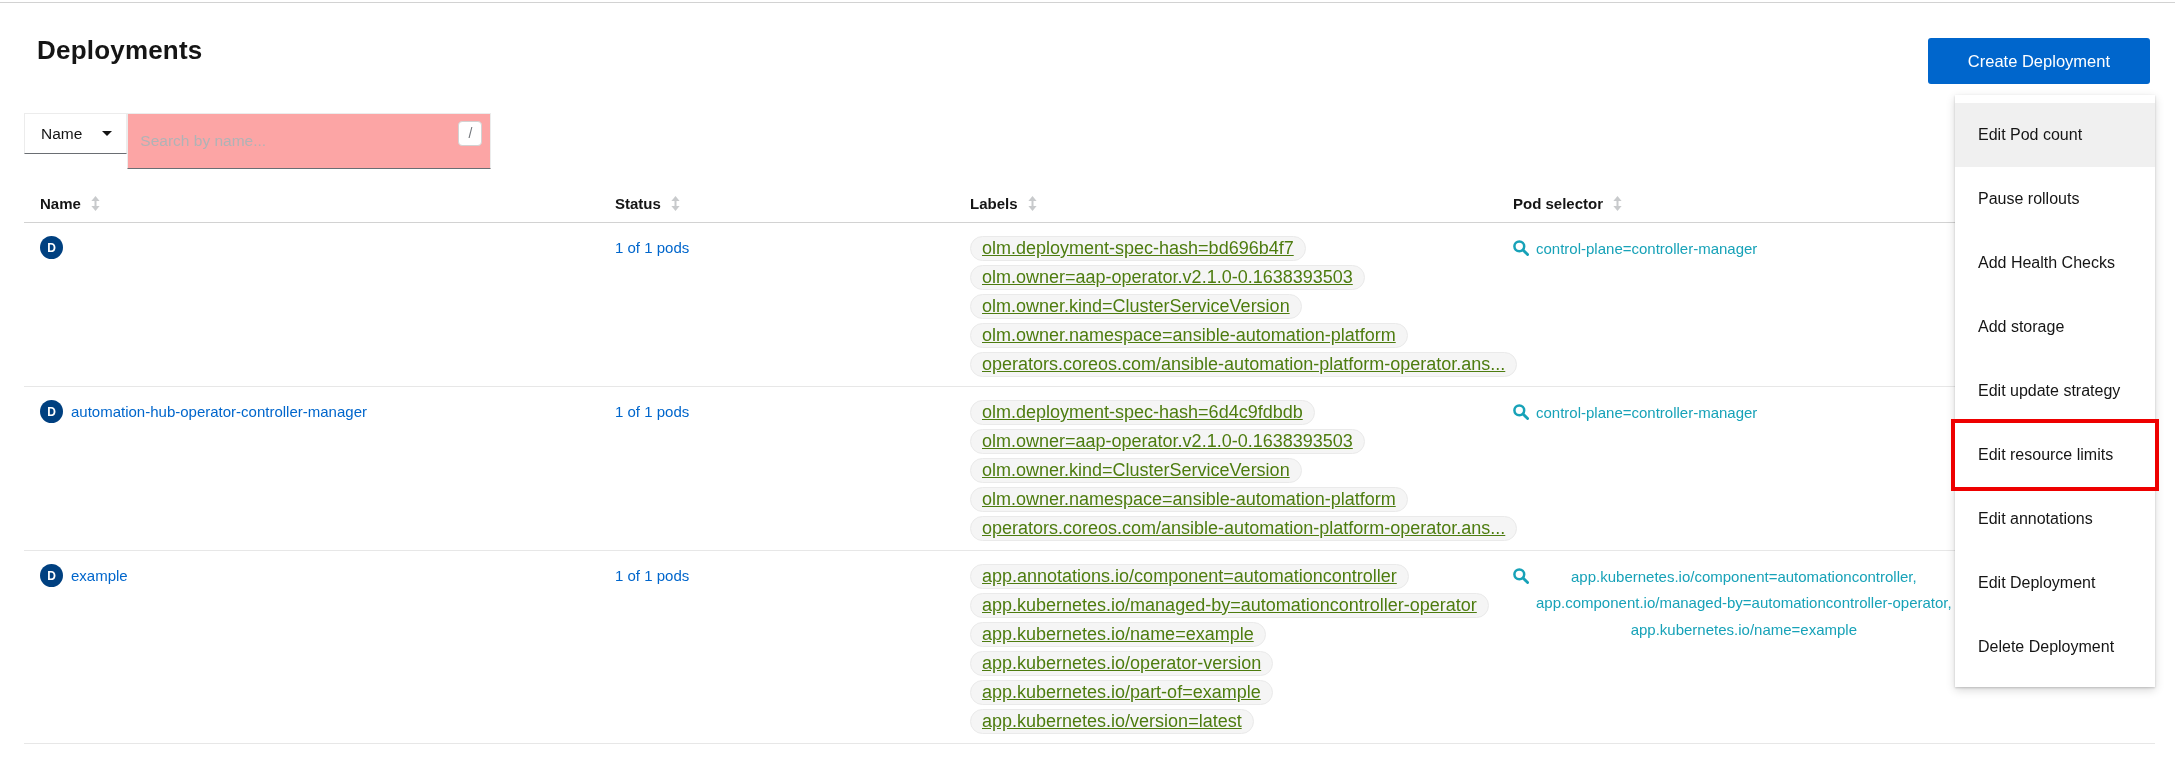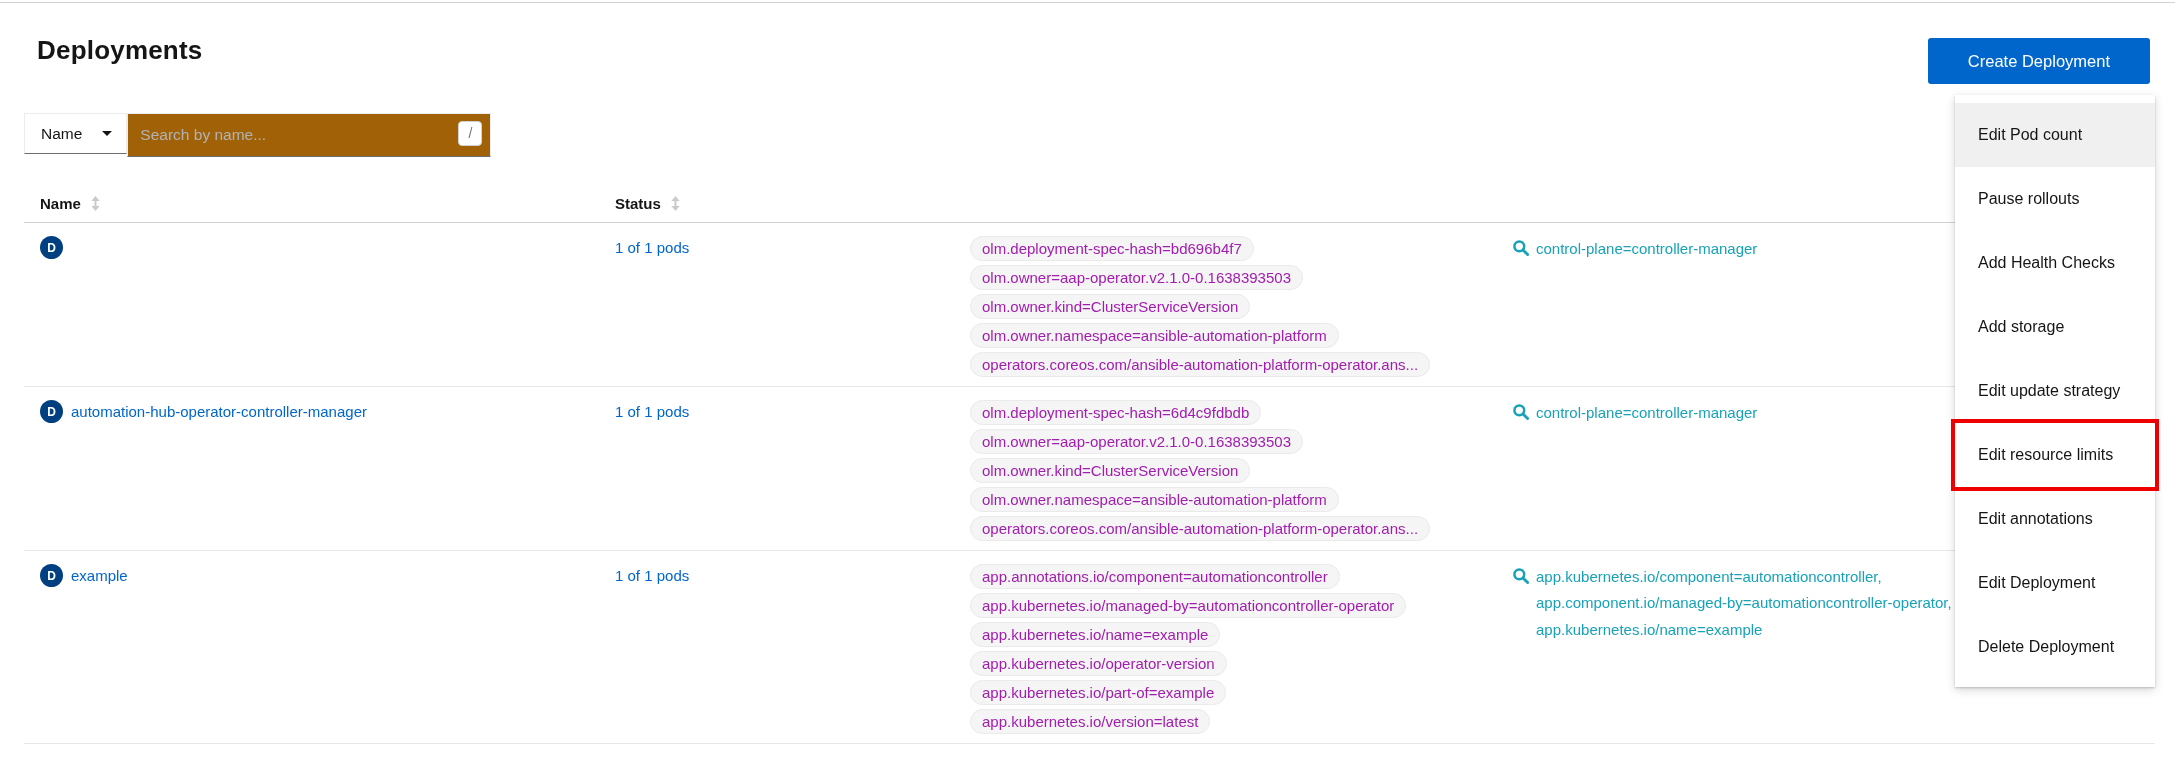--- a/index.html
+++ b/index.html
@@ -21,21 +21,21 @@
   
   .toolbar { position:absolute; left:24px; top:113px; height:41px; display:flex; }
   .filter-toggle {
     display:flex; align-items:center; gap:20px; padding:0 14px 0 16px; background:#fff;
     border:1px solid #ececec; border-bottom:1px solid #6a6e73;
     font-size:15.5px; font-family:inherit; color:#151515; cursor:pointer;
   }
   .caret { width:0; height:0; border-left:5px solid transparent; border-right:5px solid transparent; border-top:5px solid #151515; }
   .search-wrap { position:relative; }
   .search {
-    width:364px; height:44px; box-sizing:border-box; background:#a16207;
+    width:364px; height:56px; box-sizing:border-box; background:#fca5a5;
     border:1px solid #ececec; border-bottom:1px solid #6a6e73;
     padding:0 50px 0 12px; font-size:15.5px; font-family:inherit; color:#151515;
   }
   .search::placeholder { color:#b0b3b6; }
   .kbd {
     position:absolute; right:9px; top:8px; height:23px; line-height:23px; padding:0 9px;
     border:1px solid #d2d2d2; border-radius:4px; background:#fff; color:#72767b; font-size:14px;
   }
 
   
@@ -47,25 +47,25 @@
   .cell { padding:13px 16px 9px; }
   .name-cell { display:flex; gap:8px; align-items:flex-start; }
   .badge {
     width:23px; height:23px; border-radius:50%; background:var(--badge,#004080); color:#fff;
     font-size:12px; font-weight:700; display:flex; align-items:center; justify-content:center; flex-shrink:0;
   }
   .res-link, .status-link { color:var(--link,#0066cc); font-size:15px; line-height:23px; text-decoration:none; }
   .labels-cell { display:flex; flex-direction:column; align-items:flex-start; gap:4px; }
   .chip {
     background:#f5f5f5; border:1px solid #eaeaea; border-radius:14px; padding:2px 11px;
-    font-size:15px; line-height:19px; color:#a21caf; white-space:nowrap;
+    font-size:18px; line-height:19px; color:#4d7c0f; white-space:nowrap;text-decoration:underline;
   }
   .selector-cell { display:flex; gap:7px; align-items:flex-start; }
   .mag-icon { flex-shrink:0; margin-top:4px; }
-  .selector-lines { font-size:15px; line-height:1.75; }
+  .selector-lines { font-size:15px; line-height:1.75;text-align:center; }
   .selector-line { color:var(--selector,#17a2b8); text-decoration:none; display:block; white-space:nowrap; }
   .kebab-cell { display:flex; justify-content:center; padding-top:17px; }
   .kebab { display:flex; flex-direction:column; gap:3px; background:none; border:none; padding:5px 6px; cursor:pointer; }
   .kebab i { width:4px; height:4px; border-radius:50%; background:#151515; display:block; }
 
   
   .menu {
     position:absolute; left:1955px; top:95px; width:200px; background:#fff; z-index:5;
     box-shadow:0 1px 2px rgba(3,3,3,.18), 0 3px 9px rgba(3,3,3,.16); padding:8px 0;
   }
@@ -99,20 +99,36 @@
         <div class="th">
           <span>Name</span>
           <svg width="9" height="15" viewBox="0 0 9 15">
             <path d="M4.5 0 L8.6 5 H0.4 Z" fill="#c8cacc"></path>
             <rect x="3.5" y="4" width="2" height="7" fill="#c8cacc"></rect>
             <path d="M4.5 15 L8.6 10 H0.4 Z" fill="#c8cacc"></path>
           </svg>
         </div>
         <div class="th">
           <span>Status</span>
+          <svg width="9" height="15" viewBox="0 0 9 15">
+            <path d="M4.5 0 L8.6 5 H0.4 Z" fill="#c8cacc"></path>
+            <rect x="3.5" y="4" width="2" height="7" fill="#c8cacc"></rect>
+            <path d="M4.5 15 L8.6 10 H0.4 Z" fill="#c8cacc"></path>
+          </svg>
+        </div>
+        <div class="th">
+          <span>Labels</span>
+          <svg width="9" height="15" viewBox="0 0 9 15">
+            <path d="M4.5 0 L8.6 5 H0.4 Z" fill="#c8cacc"></path>
+            <rect x="3.5" y="4" width="2" height="7" fill="#c8cacc"></rect>
+            <path d="M4.5 15 L8.6 10 H0.4 Z" fill="#c8cacc"></path>
+          </svg>
+        </div>
+        <div class="th">
+          <span>Pod selector</span>
           <svg width="9" height="15" viewBox="0 0 9 15">
             <path d="M4.5 0 L8.6 5 H0.4 Z" fill="#c8cacc"></path>
             <rect x="3.5" y="4" width="2" height="7" fill="#c8cacc"></rect>
             <path d="M4.5 15 L8.6 10 H0.4 Z" fill="#c8cacc"></path>
           </svg>
         </div>
         <div class="th"></div>
       </div>
     <div id="tbody">
         <div class="row grid">

